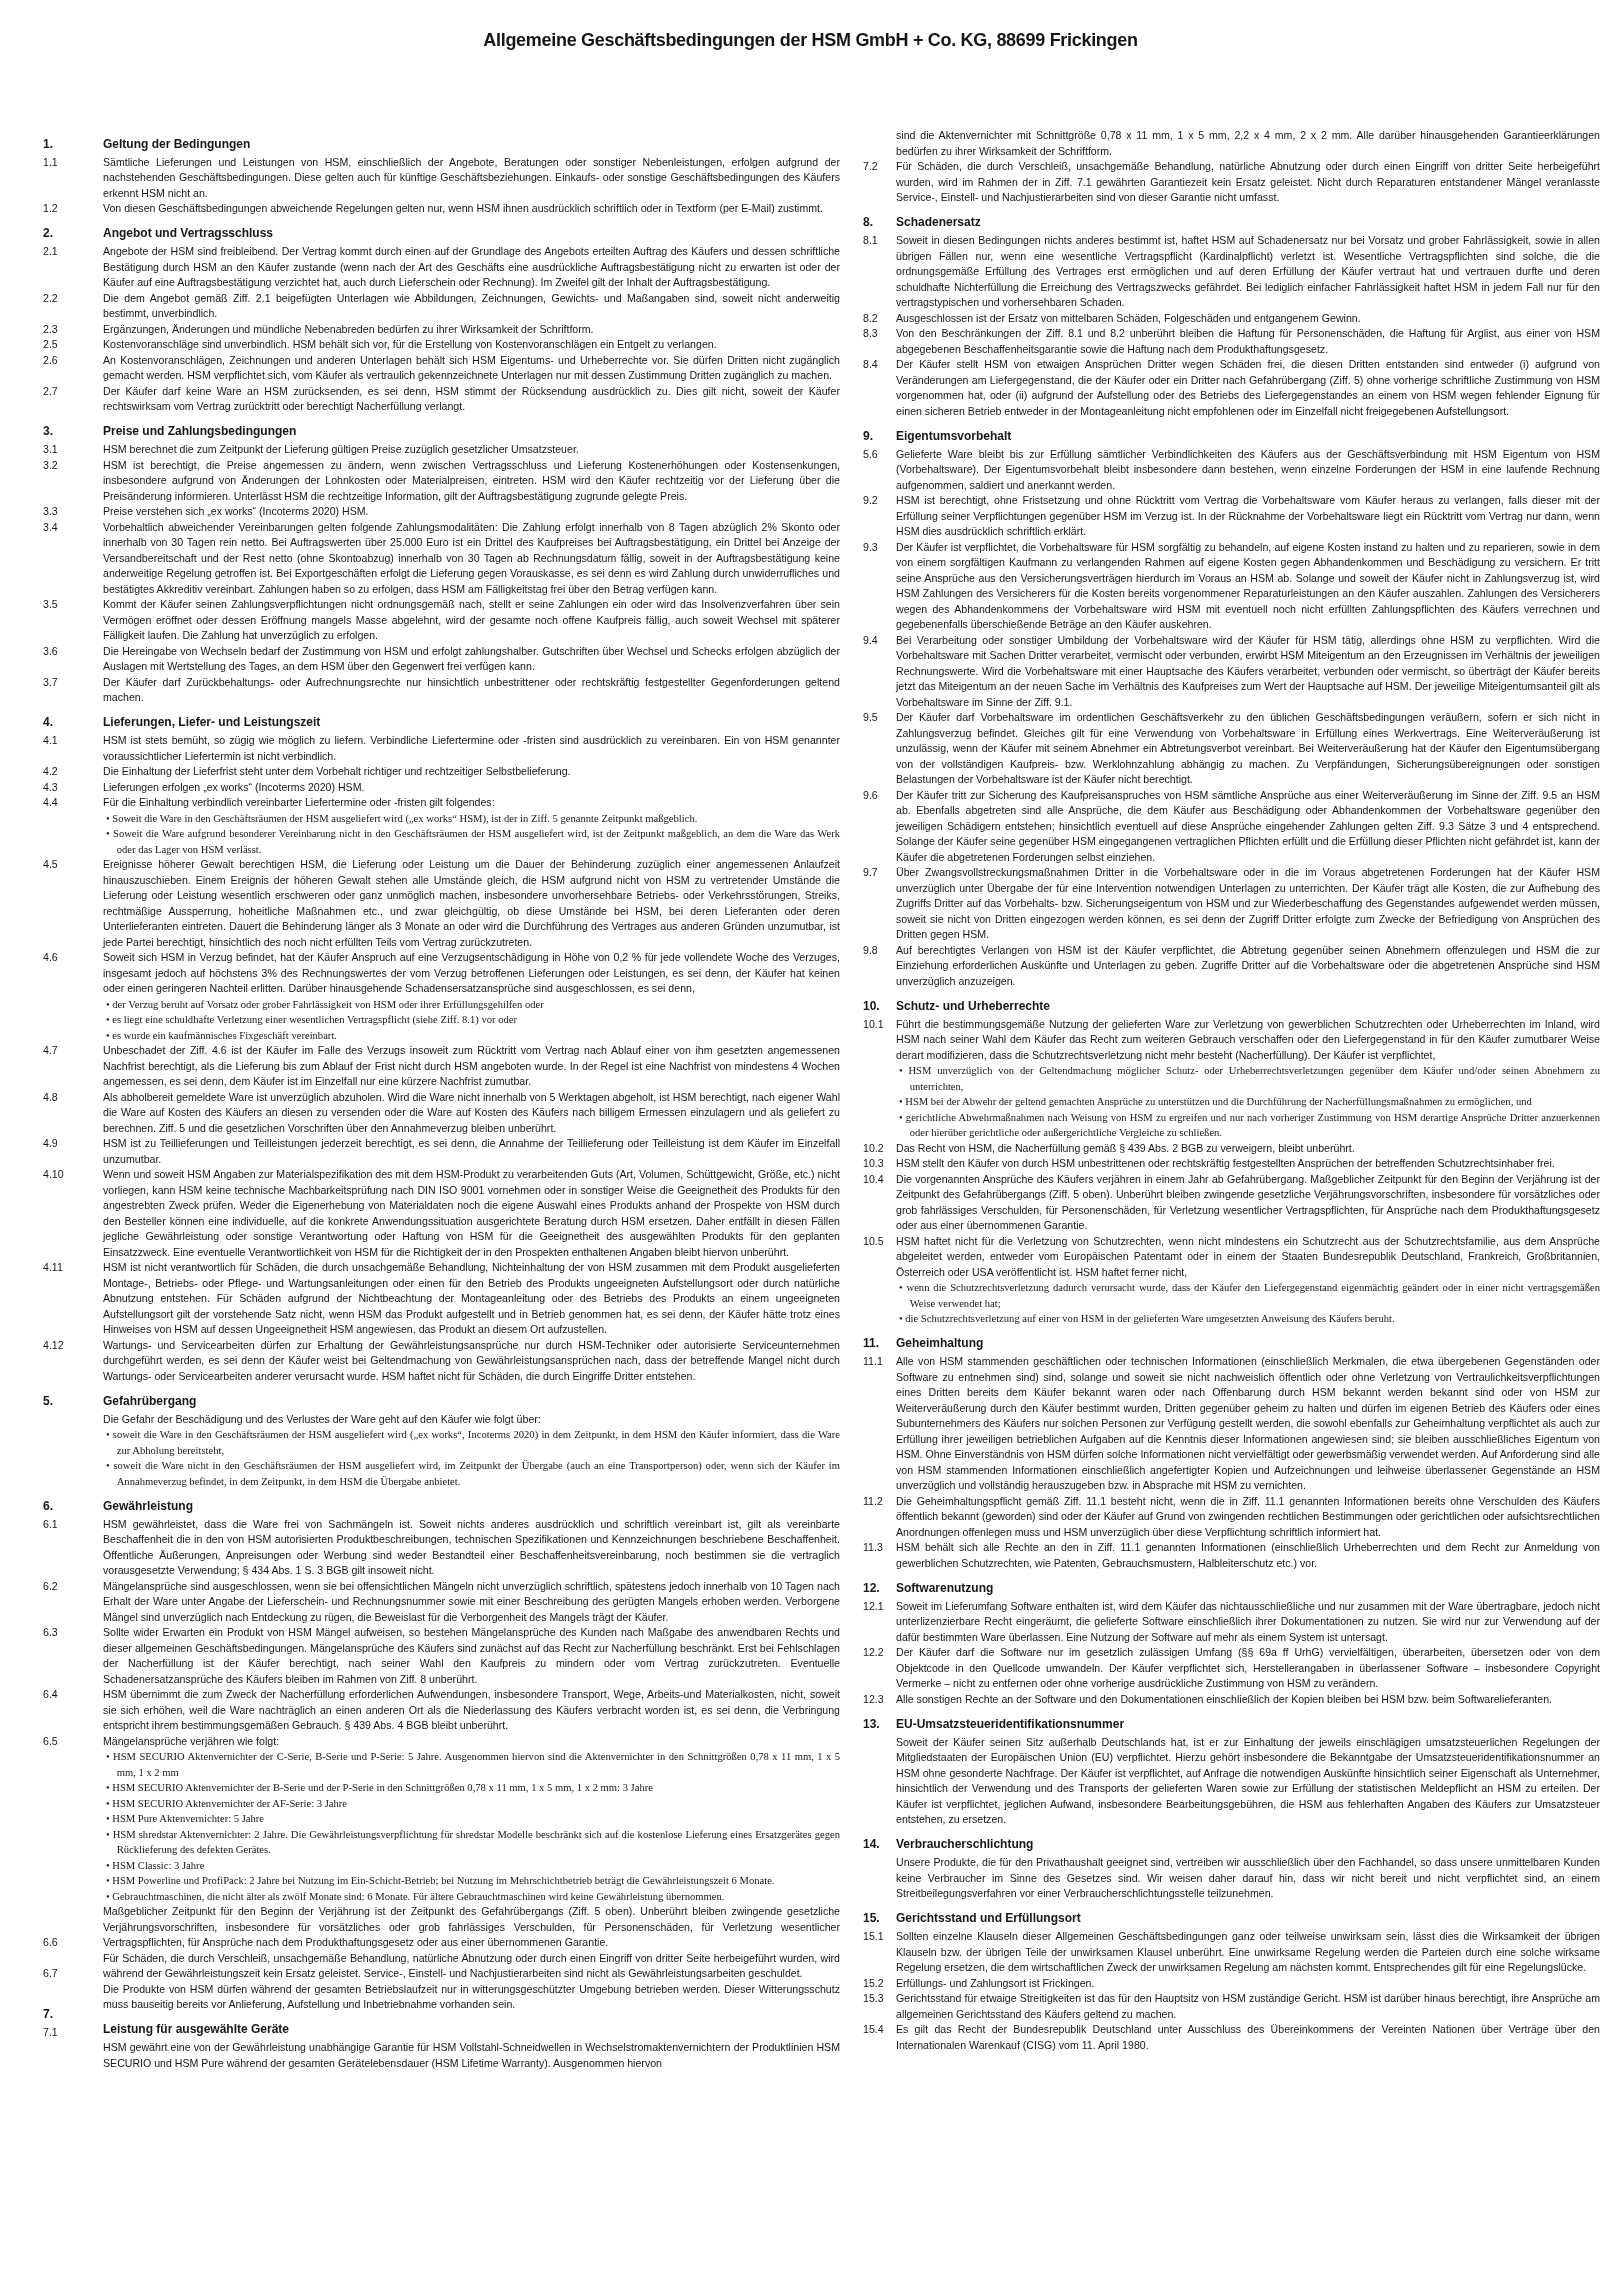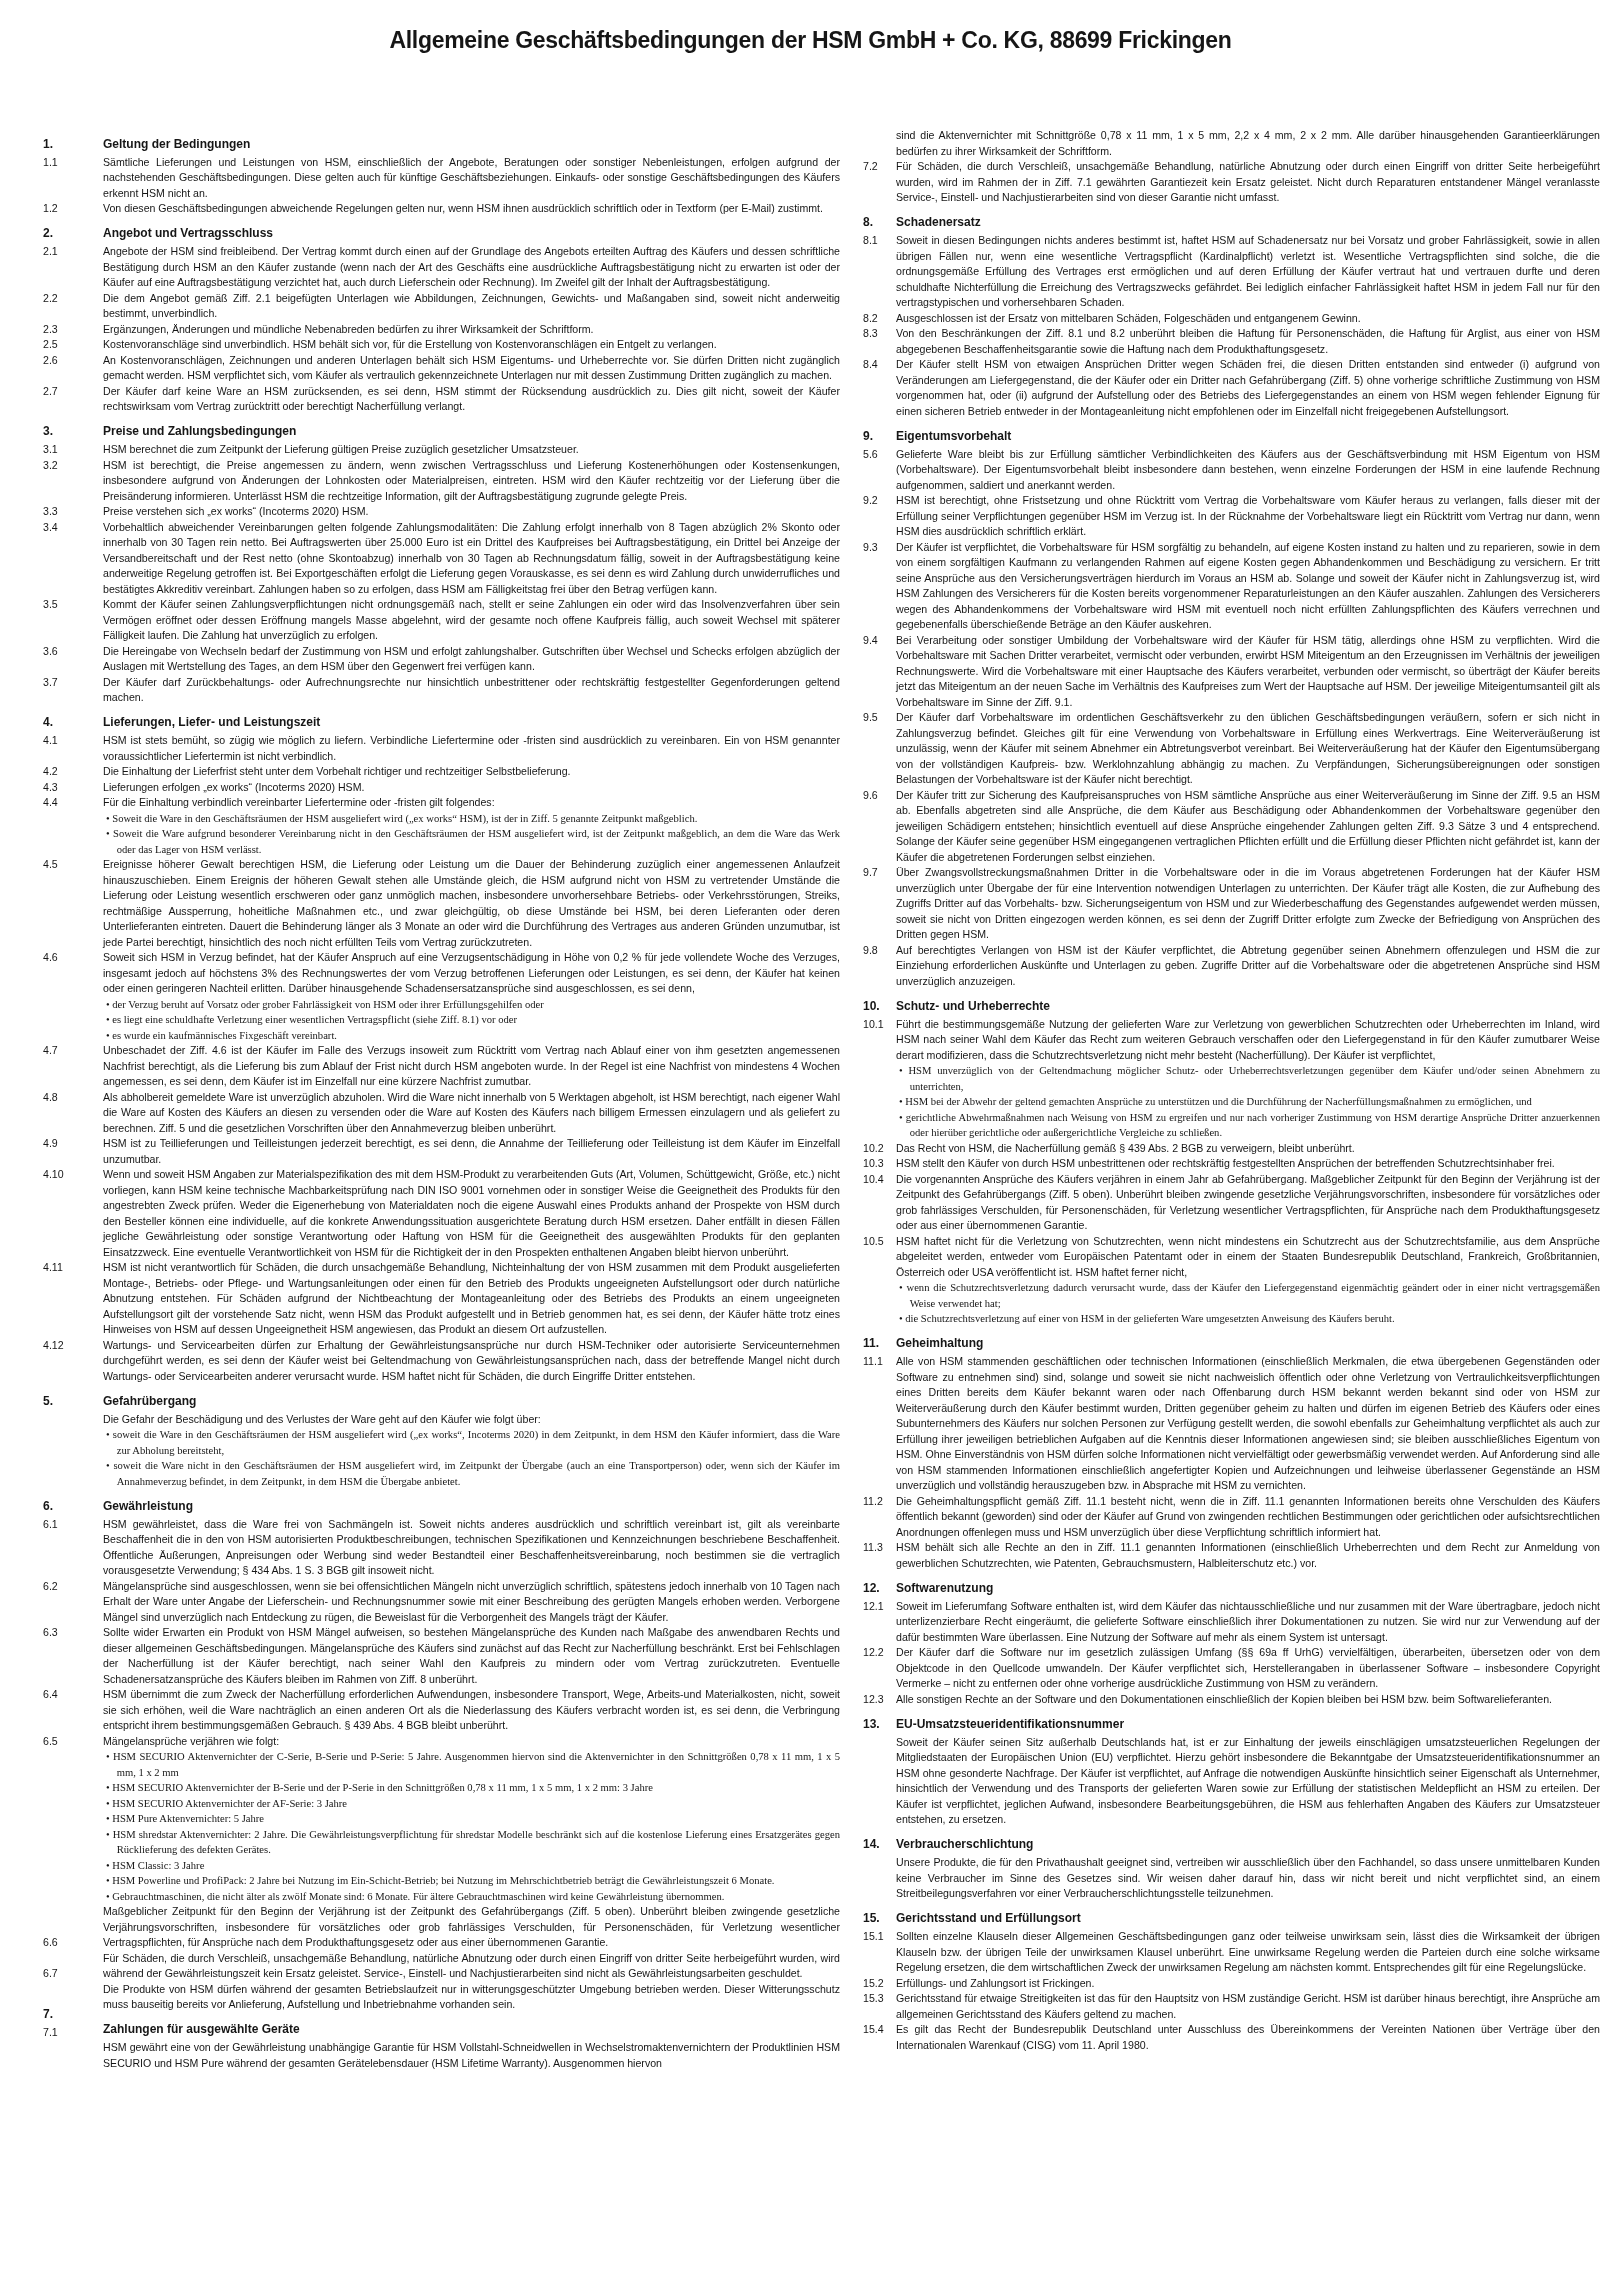--- a/index.html
+++ b/index.html
@@ -1,19 +1,19 @@
 <!DOCTYPE html>
 <html lang="de"><head>
 <meta charset="utf-8">
 <style>
   html,body{margin:0;padding:0;background:#dedede;}
   .page{position:relative;width:1621px;height:2293px;background:#ffffff;overflow:hidden;
         font-family:"Liberation Sans",sans-serif;color:#161616;}
   .titles{position:absolute;top:25.5px;left:0;right:0;text-align:center;
-          font-weight:700;font-size:23px;line-height:29px;letter-spacing:-0.3px;}
+          font-weight:700;font-size:18px;line-height:29px;letter-spacing:-0.3px;}
   .col{position:absolute;font-size:10.6px;line-height:15.5px;}
   .col.left{top:127px;left:43px;width:797px;}
   .col.right{top:128px;left:863px;width:737px;}
   .row{display:flex;align-items:flex-start;}
   .num{flex:0 0 60px;}
   .col.right .num{flex:0 0 33px;}
   .tx{flex:1;text-align:justify;hyphens:auto;-webkit-hyphens:auto;}
   .heading{margin-top:8.8px;margin-bottom:2px;}
   .heading .num,.heading .tx{font-weight:700;font-size:12px;line-height:16.7px;}
   .heading .tx{text-align:left;}
@@ -251,21 +251,21 @@
       <div class="row up">
         <span class="num">6.6</span>
         <span class="tx">Für Schäden, die durch Verschleiß, unsachgemäße Behandlung, natürliche Abnutzung oder durch einen Eingriff von dritter Seite herbeigeführt wurden, wird während der Gewährleistungszeit kein Ersatz geleistet. Service-, Einstell- und Nachjustierarbeiten sind nicht als Gewährleistungsarbeiten geschuldet.</span>
       </div>
       <div class="row up">
         <span class="num">6.7</span>
         <span class="tx">Die Produkte von HSM dürfen während der gesamten Betriebslaufzeit nur in witterungsgeschützter Umgebung betrieben werden. Dieser Witterungsschutz muss bauseitig bereits vor Anlieferung, Aufstellung und Inbetriebnahme vorhanden sein.</span>
       </div>
       <div class="row heading up">
         <span class="num">7.</span>
-        <span class="tx">Zahlungen für ausgewählte Geräte</span>
+        <span class="tx">Leistung für ausgewählte Geräte</span>
       </div>
       <div class="row up">
         <span class="num">7.1</span>
         <span class="tx">HSM gewährt eine von der Gewährleistung unabhängige Garantie für HSM Vollstahl-Schneidwellen in Wechselstromaktenvernichtern der Produktlinien HSM SECURIO und HSM Pure während der gesamten Gerätelebensdauer (HSM Lifetime Warranty). Ausgenommen hiervon</span>
       </div>
     </div>
   <div class="col right" id="col-right">
       <div class="row">
         <span class="num"></span>
         <span class="tx">sind die Aktenvernichter mit Schnittgröße 0,78 x 11 mm, 1 x 5 mm, 2,2 x 4 mm, 2 x 2 mm. Alle darüber hinausgehenden Garantieerklärungen bedürfen zu ihrer Wirksamkeit der Schriftform.</span>

